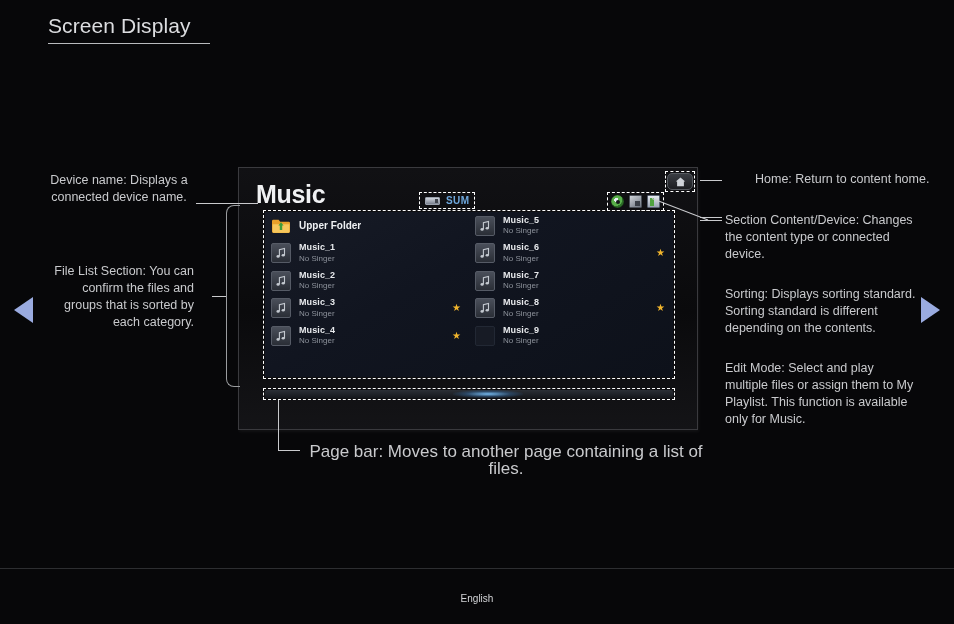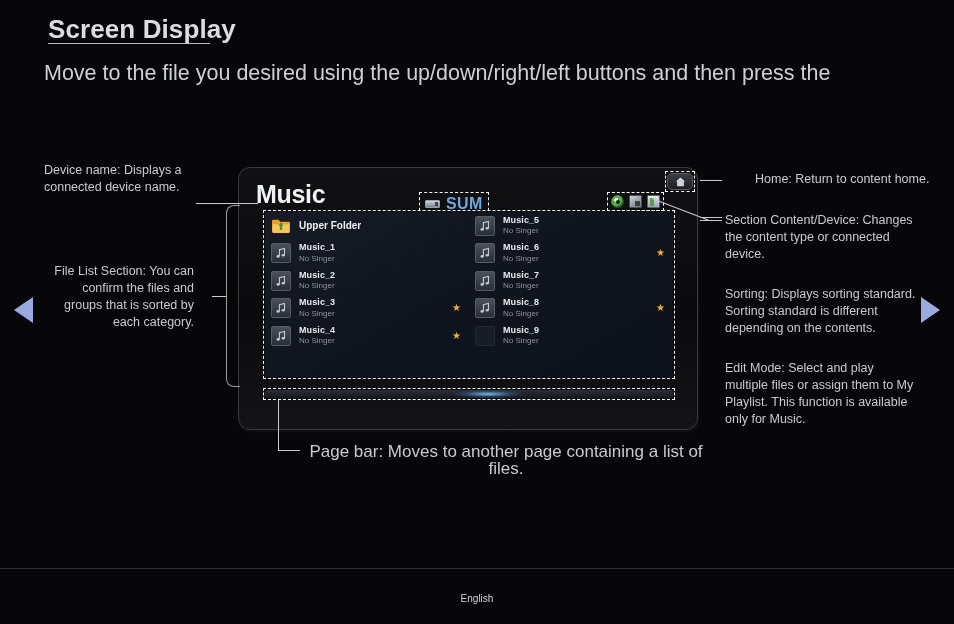--- a/index.html
+++ b/index.html
@@ -9,21 +9,21 @@
     background: #070709;
     font-family: "Liberation Sans", sans-serif;
     color: #d7d8da;
     position: relative;
     overflow: hidden;
   }
 
   
   #page-title {
     position:absolute; left:48px; top:14px;
-    font-size:26px; font-weight:bold; color:#dcdde0;
+    font-size:21px; font-weight:normal; color:#dcdde0;
     letter-spacing:.1px;
   }
   #page-title-rule {
     position:absolute; left:48px; top:43px; width:162px; height:1px;
     background:#b9bbbe;
   }
   #intro {
     position:absolute; left:44px; top:57px; width:880px;
     font-size:21.5px; line-height:32px; color:#cfd0d3;
     letter-spacing:0px;
@@ -61,21 +61,21 @@
   #arrow-next {
     right:14px; top:297px;
     border-left:19px solid #9aabe0;
     border-top:13px solid transparent; border-bottom:13px solid transparent;
   }
 
   
   #tv {
     position:absolute; left:238px; top:167px; width:460px; height:263px;
     background:linear-gradient(180deg,#111114 0%,#0a0a0c 55%,#141417 100%);
-    border:1px solid #3a3a3e; border-radius:12px;
+    border:1px solid #3a3a3e; border-radius:0;
     box-shadow:1px 2px 3px rgba(255,255,255,.05);
   }
   #tv-title {
     position:absolute; left:17px; top:12px;
     font-size:25px; font-weight:bold; color:#f0f1f3; letter-spacing:-.3px;
   }
 
   
   #sum-badge {
     position:absolute; left:180px; top:24px;
@@ -84,21 +84,21 @@
   }
   #sum-badge .dev-ico {
     width:15px;height:8px;border-radius:1px;
     background:linear-gradient(180deg,#cfd4dc,#7b8290);
     border:1px solid #9aa1ad; position:relative;
   }
   #sum-badge .dev-ico:after{
     content:""; position:absolute; right:1px; top:1px; width:3px;height:4px;
     background:#40454e;
   }
-  #sum-badge .sum-text { font-size:16px; font-weight:bold; color:#6fa8dd; letter-spacing:.4px;}
+  #sum-badge .sum-text { font-size:10px; font-weight:bold; color:#6fa8dd; letter-spacing:.4px;}
 
   .ann-dash { border:1.4px dashed #ffffff; }
 
   
   #tool-icons {
     position:absolute; left:368px; top:24px;
     display:flex; align-items:center; gap:5px; padding:2px 3px;
   }
   .tool-ico { width:13px;height:13px; position:relative; }
   .ico-disc  { border-radius:50%; background:radial-gradient(circle at 40% 38%,#e9eef3 0 18%,#59b04a 19% 52%,#2d6f28 53% 100%); box-shadow:inset 0 0 1px #000;}
@@ -164,21 +164,21 @@
   #page-bar .glow {
     position:absolute; left:46%; top:0; width:70px; height:8px;
     background:radial-gradient(ellipse at center, rgba(120,190,245,.95) 0%, rgba(60,130,200,.35) 45%, rgba(0,0,0,0) 75%);
   }
   #page-bar-ann { position:absolute; left:24px; top:220px; width:412px; height:12px; }
 
   
   .ann {
     position:absolute; font-size:12.5px; line-height:17px; color:#c9cacd;
   }
-  #ann-device { left:44px; top:162px; width:150px; text-align:left; }
+  #ann-device { left:44px; top:172px; width:150px; text-align:center; }
   #ann-filelist { left:44px; top:263px; width:150px; text-align:right; }
   #ann-home { left:725px; top:171px; width:185px;margin-left:30px; }
   #ann-change { left:725px; top:212px; width:195px; }
   #ann-sorting { left:725px; top:286px; width:195px; }
   #ann-edit { left:725px; top:360px; width:195px; }
   #ann-pagebar { left:306px; top:443px; width:400px; font-size:17px;text-align:center; }
 
   
   .ln { position:absolute; background:#c9cacd; }
   #ln-device   { left:196px; top:203px; width:62px; height:1px; }
@@ -207,21 +207,20 @@
     font-size:10px; color:#d3d4d7;
   }
 </style>
 </head>
 <body>
 
 <div id="page-title">Screen Display</div>
 <div id="page-title-rule"></div>
 
 <div id="intro">
-  <span>Move to the file you desired using the up/down/right/left buttons and then press the</span>
 </div>
 
 <div class="page-arrow" id="arrow-prev"></div>
 <div class="page-arrow" id="arrow-next"></div>
 
 <div id="tv">
 
   <div id="tv-title">Music</div>
 
   <div id="sum-badge" class="ann-dash">

